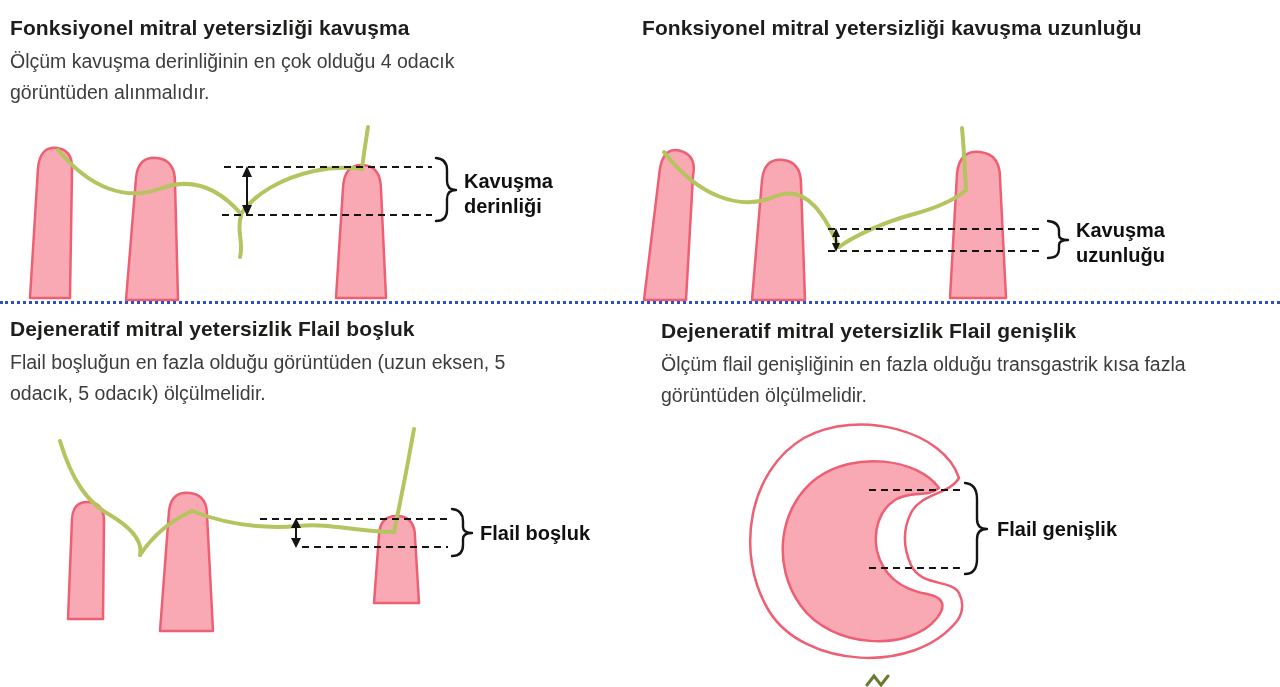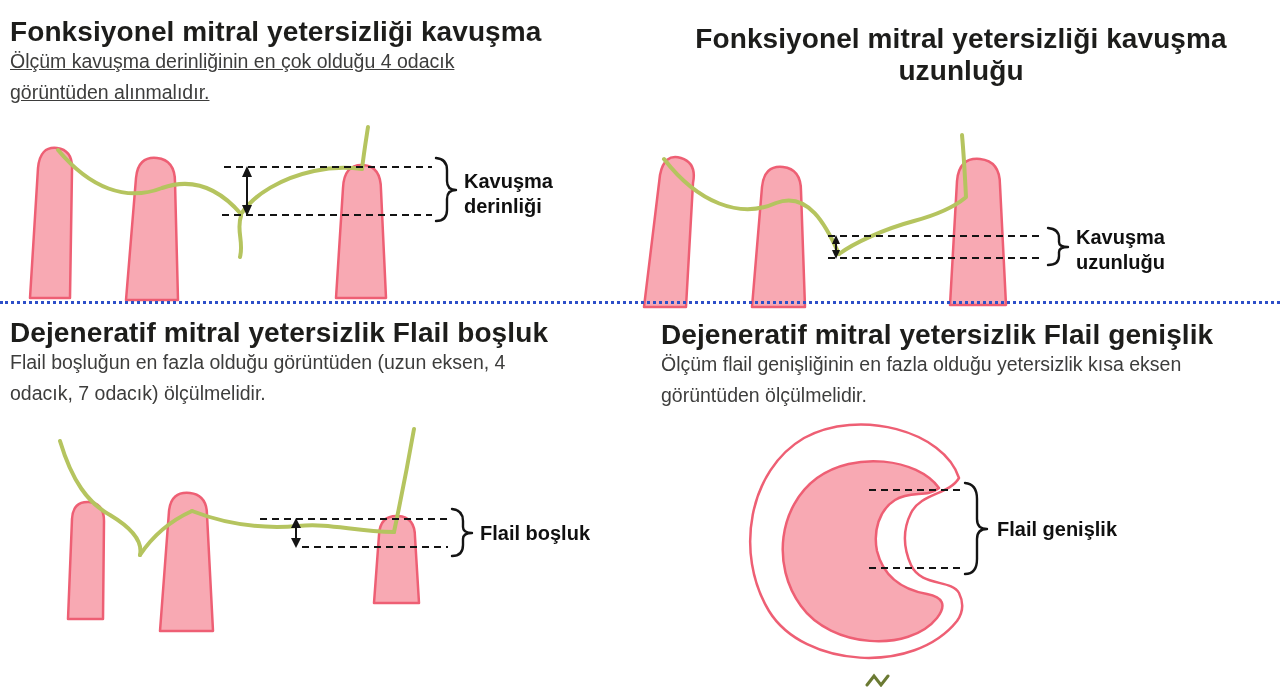--- a/index.html
+++ b/index.html
@@ -11,26 +11,26 @@
     --body-text:#3d3d3c;
   }
   html,body{margin:0;padding:0;}
   body{
     width:1280px;height:687px;position:relative;overflow:hidden;
     background:#ffffff;
     font-family:"Liberation Sans", sans-serif;
   }
   .panel{position:absolute;}
   #p-tl{left:0;top:0;width:640px;height:303px;}
-  #p-tr{left:640px;top:7px;width:640px;height:303px;}
+  #p-tr{left:640px;top:0;width:640px;height:303px;}
   #p-bl{left:0;top:301px;width:640px;height:384px;}
   #p-br{left:659px;top:303px;width:640px;height:384px;}
   .panel h2{
     position:absolute;margin:0;top:16px;
-    font-size:28px;font-weight:bold;color:var(--ink);letter-spacing:.1px;text-align:center;
+    font-size:21px;font-weight:bold;color:var(--ink);letter-spacing:.1px;text-align:center;
   }
   .panel p{
     position:absolute;margin:0;top:46px;
     font-size:19.5px;line-height:1.6;color:var(--body-text);
   }
   .col-left h2,.col-left p{left:10px;}
   .col-right h2,.col-right p{left:2px;}
   .illus{position:absolute;left:0;top:0;width:100%;height:100%;}
   .finger{fill:var(--pink-fill);stroke:var(--pink-stroke);stroke-width:2.5;stroke-linejoin:round;}
   .chordae{fill:none;stroke:var(--green);stroke-width:4;stroke-linecap:round;}
@@ -45,21 +45,21 @@
   .divider{
     position:absolute;left:0;top:301px;width:1280px;height:0;
     border-top:3px dotted var(--divider);
   }
 </style>
 </head>
 <body>
 
 <section class="panel col-left" id="p-tl">
   <h2>Fonksiyonel mitral yetersizliği kavuşma</h2>
-  <p style="width:540px;text-decoration:underline;">Ölçüm kavuşma derinliğinin en çok olduğu 4 odacık görüntüden alınmalıdır.</p>
+  <p style="width:540px;">Ölçüm kavuşma derinliğinin en çok olduğu 4 odacık görüntüden alınmalıdır.</p>
   <svg class="illus" viewBox="0 0 640 303">
     <g>
       <path class="finger" d="M 30,298 L 38,168 Q 40,146 57,148 Q 73,150 72,170 L 70,298 Z"></path>
       <path class="finger" d="M 126,300 L 136,178 Q 138,156 157,158 Q 175,160 175,182 L 178,300 Z"></path>
       <path class="finger" d="M 336,298 L 343,188 Q 344,164 363,165 Q 381,166 381,190 L 386,298 Z"></path>
     </g>
     <g>
       <path class="chordae" d="M 58,150 C 90,188 126,202 162,188 C 196,176 222,192 241,214"></path>
       <path class="chordae" d="M 241,214 C 254,194 282,178 314,171 C 332,167 348,167 362,169"></path>
       <path class="chordae" d="M 362,169 C 364,152 366,140 368,127"></path>
@@ -101,21 +101,21 @@
     </g>
     <text class="svg-label" x="436" y="237">Kavuşma</text>
     <text class="svg-label" x="436" y="262">uzunluğu</text>
   </svg>
 </section>
 
 <div class="divider"></div>
 
 <section class="panel col-left" id="p-bl">
   <h2>Dejeneratif mitral yetersizlik Flail boşluk</h2>
-  <p style="width:560px;">Flail boşluğun en fazla olduğu görüntüden (uzun eksen, 4 odacık, 7 odacık) ölçülmelidir.</p>
+  <p style="width:560px;">Flail boşluğun en fazla olduğu görüntüden (uzun eksen, 5 odacık, 5 odacık) ölçülmelidir.</p>
   <svg class="illus" viewBox="0 0 640 384">
     <g>
       <path class="finger" d="M 68,318 L 72,218 Q 73,200 89,201 Q 104,202 104,220 L 103,318 Z"></path>
       <path class="finger" d="M 160,330 L 169,210 Q 171,190 190,192 Q 207,194 207,214 L 213,330 Z"></path>
       <path class="finger" d="M 374,302 L 379,234 Q 380,214 398,215 Q 415,216 415,236 L 419,302 Z"></path>
     </g>
     <g>
       <path class="chordae" d="M 60,140 C 72,180 88,202 110,214 C 130,226 143,240 140,254"></path>
       <path class="chordae" d="M 140,254 C 152,236 170,220 192,210"></path>
       <path class="chordae" d="M 192,210 C 228,224 262,228 298,225 C 330,222 352,230 394,231"></path>
@@ -128,21 +128,21 @@
       <polygon class="arrowhead" points="296,217 291,227 301,227"></polygon>
       <polygon class="arrowhead" points="296,247 291,237 301,237"></polygon>
       <path class="brace" d="M 452,208 Q 463,209 463,220 L 463,226 Q 463,232 472,232 Q 463,232 463,238 L 463,244 Q 463,255 452,255"></path>
     </g>
     <text class="svg-label" x="480" y="239">Flail boşluk</text>
   </svg>
 </section>
 
 <section class="panel col-right" id="p-br">
   <h2>Dejeneratif mitral yetersizlik Flail genişlik</h2>
-  <p style="width:600px;">Ölçüm flail genişliğinin en fazla olduğu yetersizlik kısa eksen görüntüden ölçülmelidir.</p>
+  <p style="width:600px;">Ölçüm flail genişliğinin en fazla olduğu transgastrik kısa fazla görüntüden ölçülmelidir.</p>
   <svg class="illus" viewBox="0 0 640 384">
     <g>
       <path class="outer-c" d="M 300,175 C 285,128 200,105 145,135 C 90,167 75,250 110,308 C 145,365 255,372 298,318 C 305,308 304,298 300,290 C 292,276 262,284 252,262 C 244,244 244,226 252,210 C 262,190 290,192 300,175 Z"></path>
       <path class="inner-c" d="M 280,185 C 258,155 195,148 158,175 C 120,203 112,262 142,303 C 172,345 250,350 278,315 C 288,302 284,294 268,291 C 240,286 224,272 218,248 C 214,228 220,207 236,197 C 252,187 268,195 280,185 Z"></path>
     </g>
     <g>
       <path class="dash" d="M 210,187 L 302,187"></path>
       <path class="dash" d="M 210,265 L 302,265"></path>
       <path class="brace" d="M 306,180 Q 318,181 318,196 L 318,216 Q 318,226 328,226 Q 318,226 318,236 L 318,256 Q 318,271 306,271"></path>
     </g>

